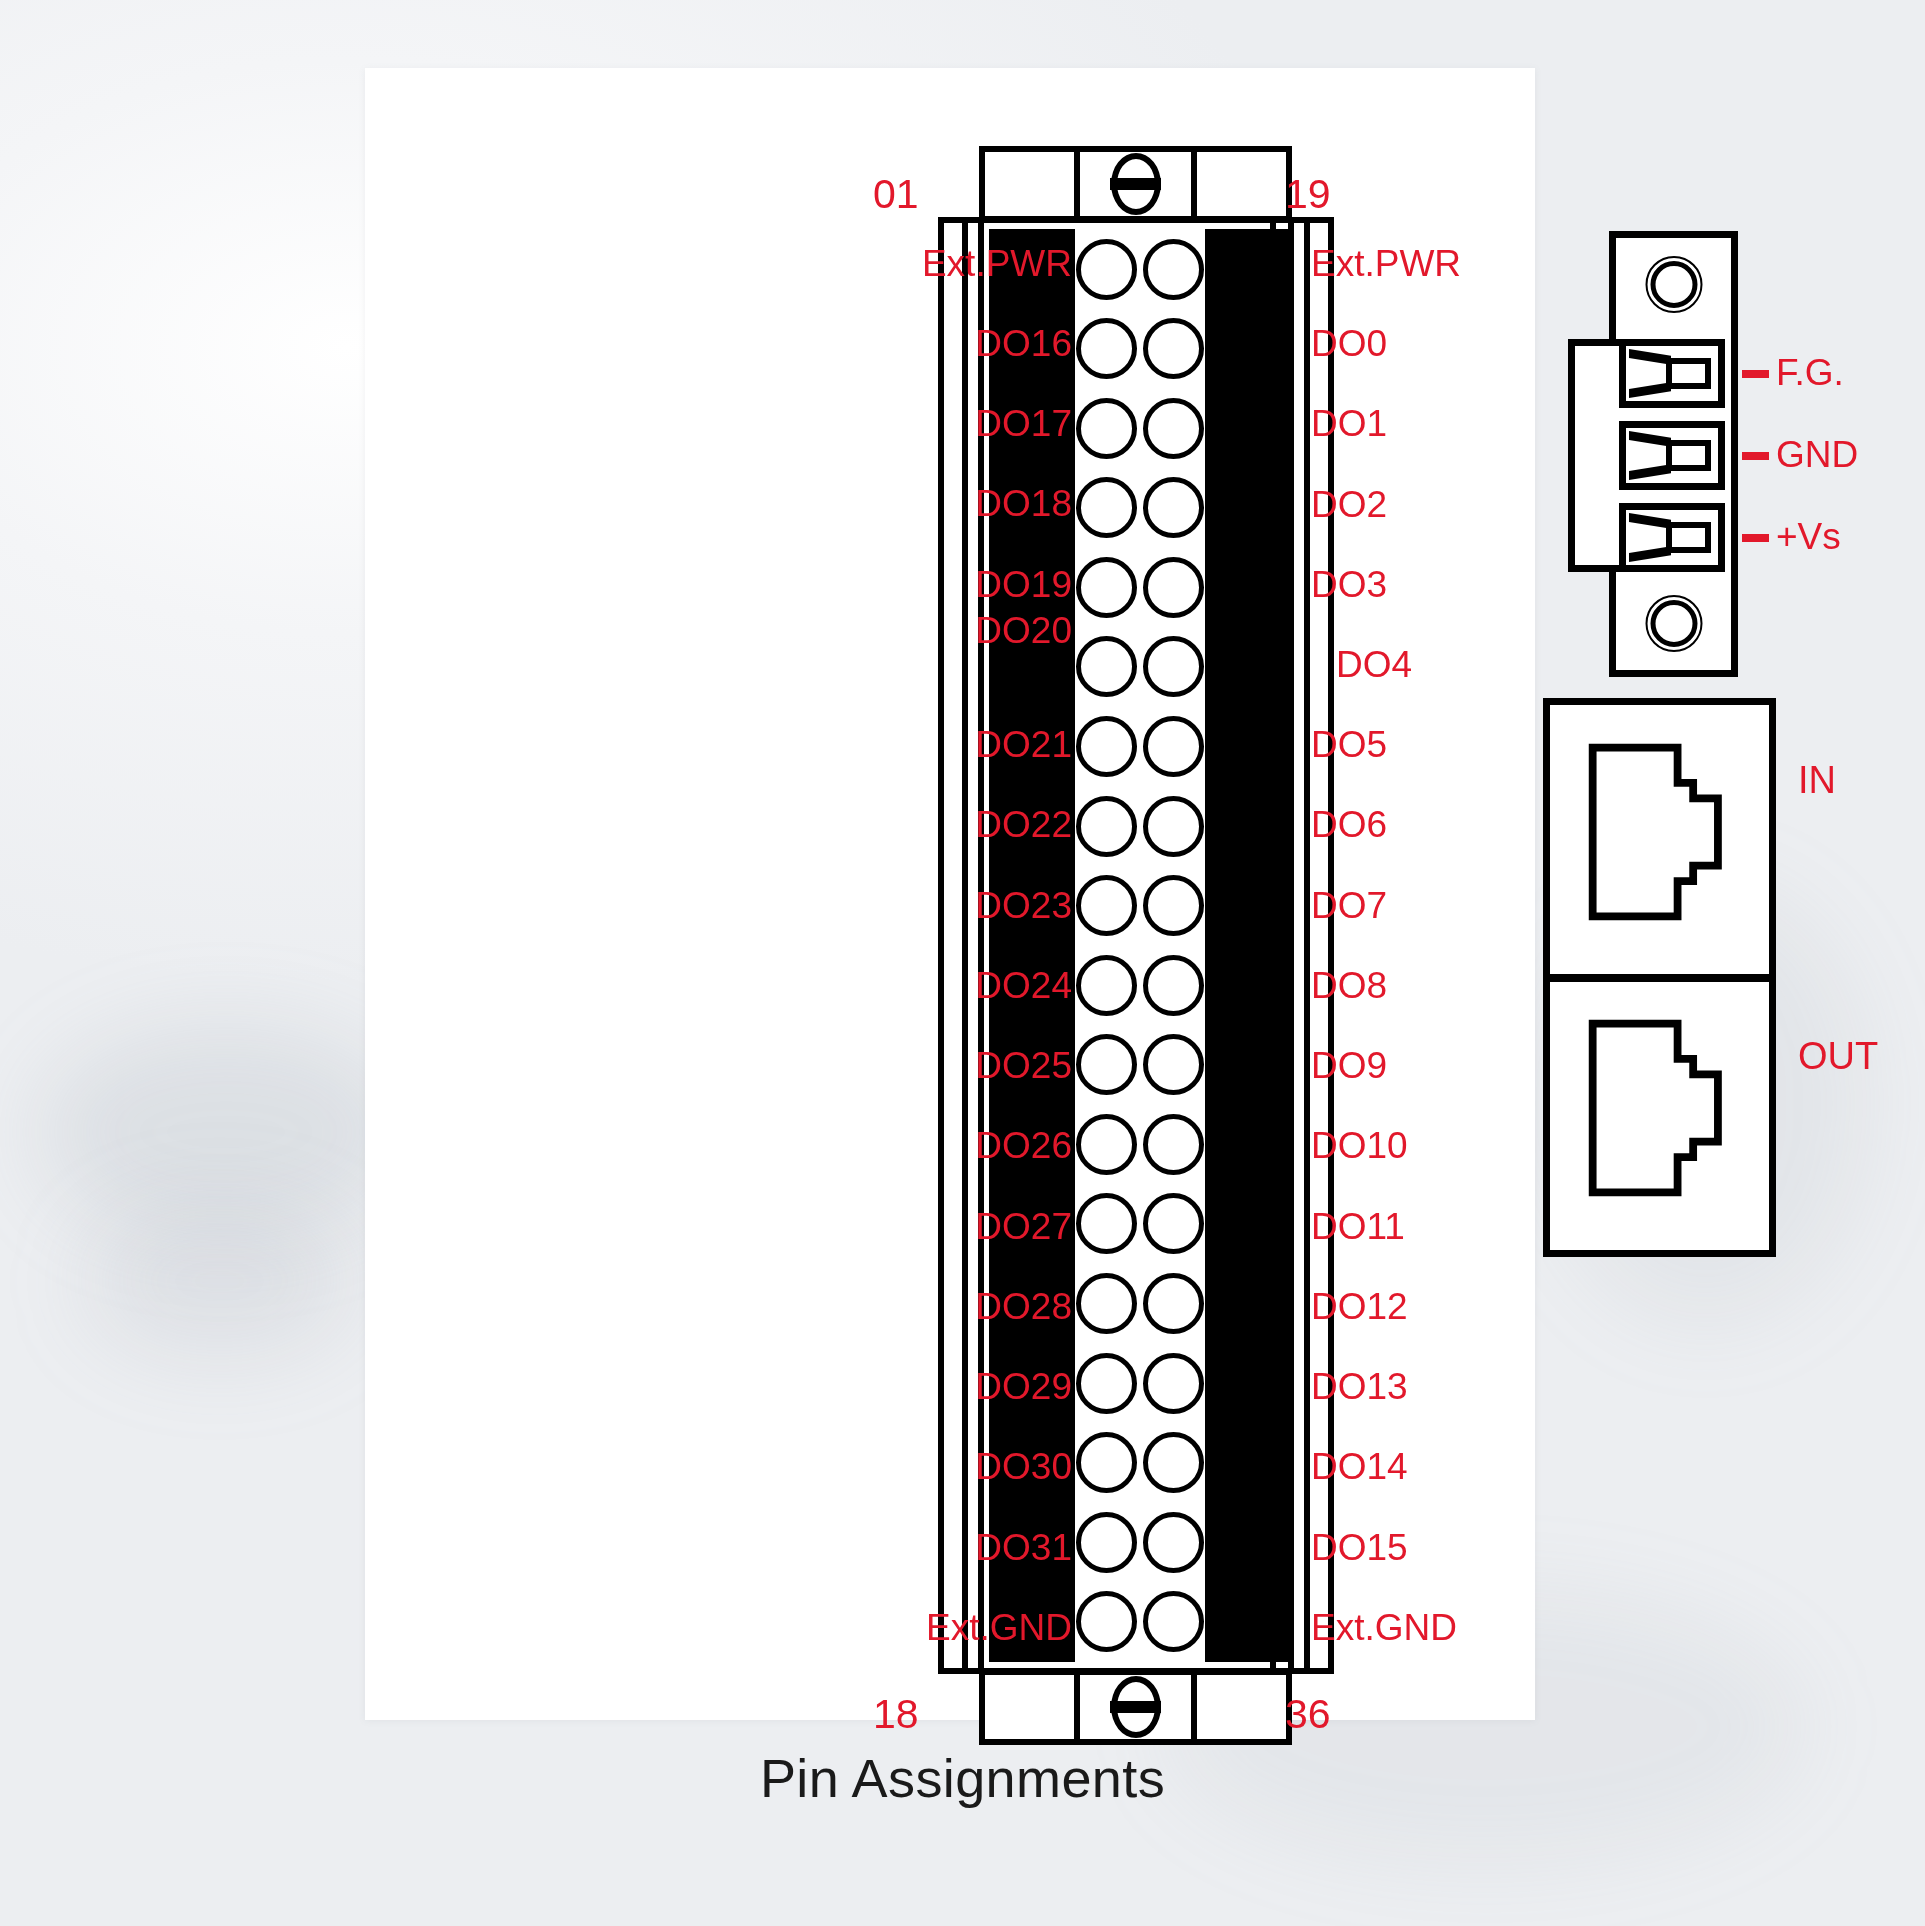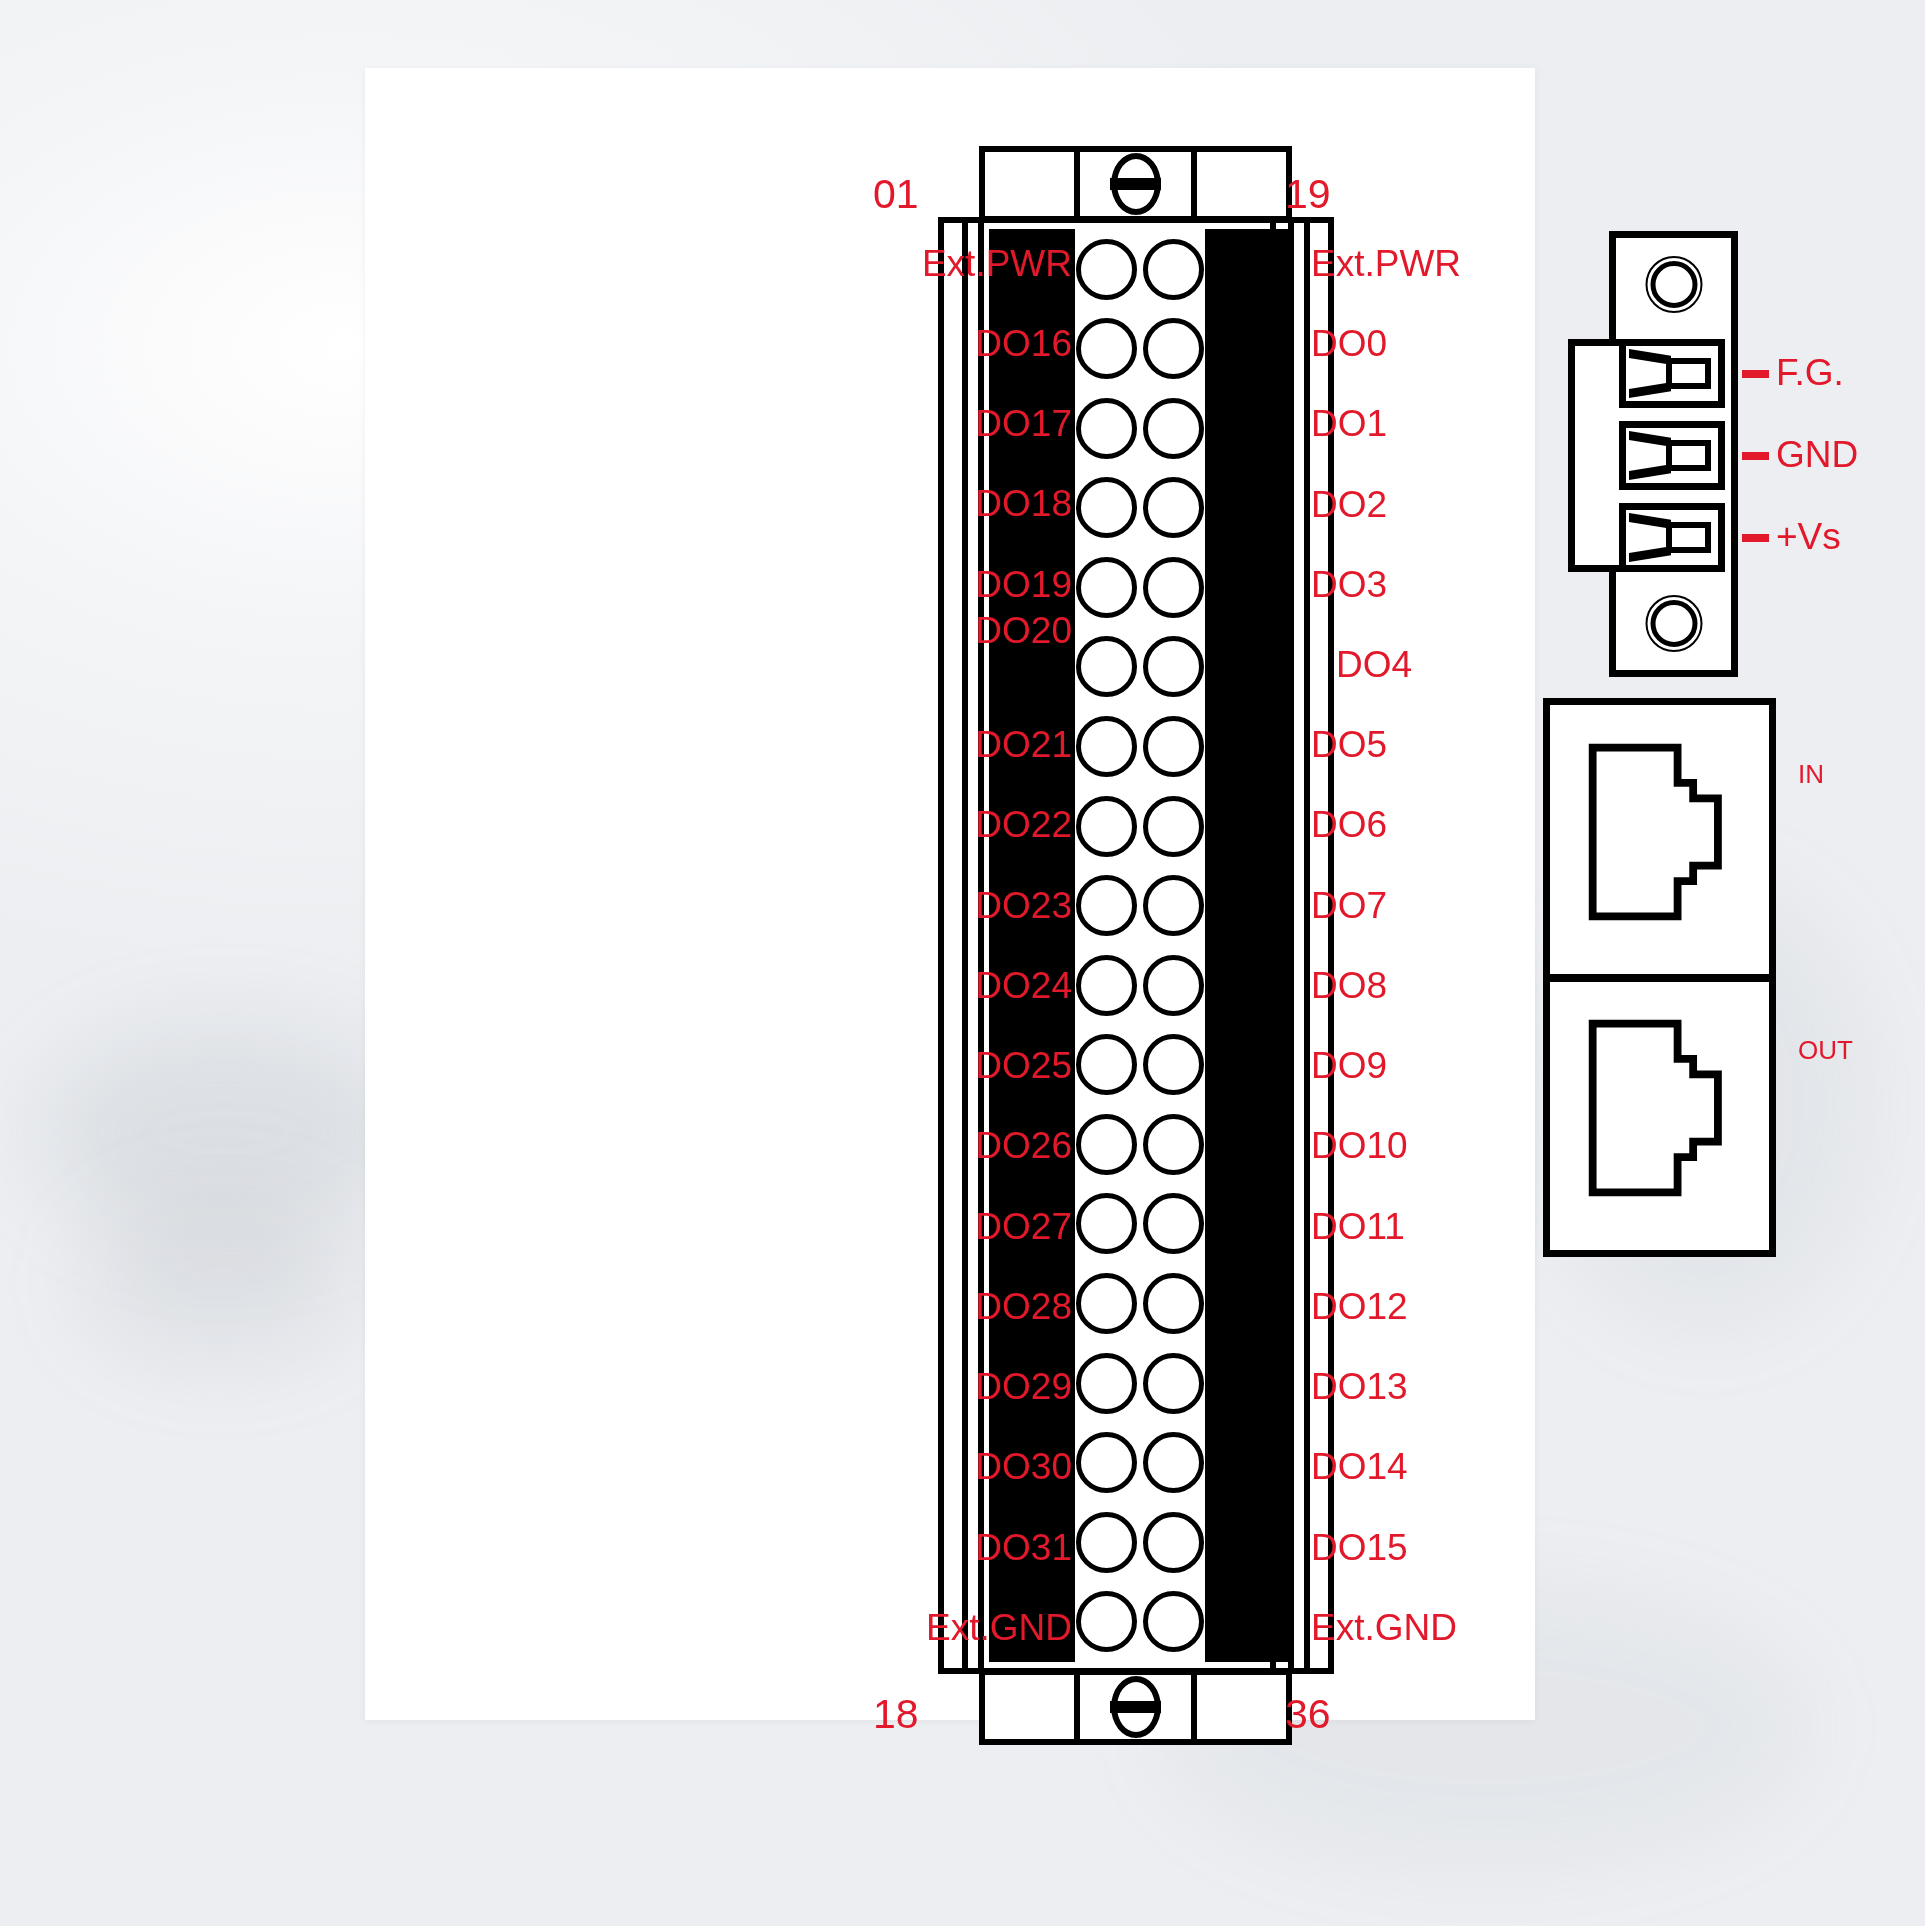--- a/index.html
+++ b/index.html
@@ -171,21 +171,21 @@
     position:absolute;left:0;top:0;width:233px;height:559px;
     border:7.8px solid #000;box-sizing:border-box;background:#fff;
   }
   .rj-divider{position:absolute;left:0;right:0;top:50%;height:7.8px;background:#000;margin-top:-3.5px;}
   .rj-port{
     position:absolute;left:44px;width:138px;height:180px;
   }
   .rj-port.p1{top:44px;}
   .rj-port.p2{top:320px;}
   .rj-port svg{display:block;width:100%;height:100%;}
-  .rjlabel{position:absolute;left:255px;color:#e2182b;font-size:26px;}
+  .rjlabel{position:absolute;left:255px;color:#e2182b;font-size:38px;}
 </style>
 </head>
 <body>
 
 <div id="stage">
 
   <div class="bg-blob blob-a"></div>
   <div class="bg-blob blob-b"></div>
   <div class="bg-blob blob-c"></div>
   <div class="bg-blob blob-d"></div>
@@ -450,14 +450,15 @@
         <svg viewBox="0 0 195 255" preserveAspectRatio="none" aria-hidden="true">
           <path d="M8 8 H128 V58 H150 V80 H185 V175 H150 V197 H128 V247 H8 Z" fill="#fff" stroke="#000" stroke-width="11" stroke-linejoin="miter"></path>
         </svg>
       </div>
       <div class="rjlabel" style="top:61px">IN</div>
       <div class="rjlabel" style="top:337px">OUT</div>
     </div>
 
   </div>
 
+  <div class="cap">Pin Assignments</div>
 </div>
 
 
 </body></html>

